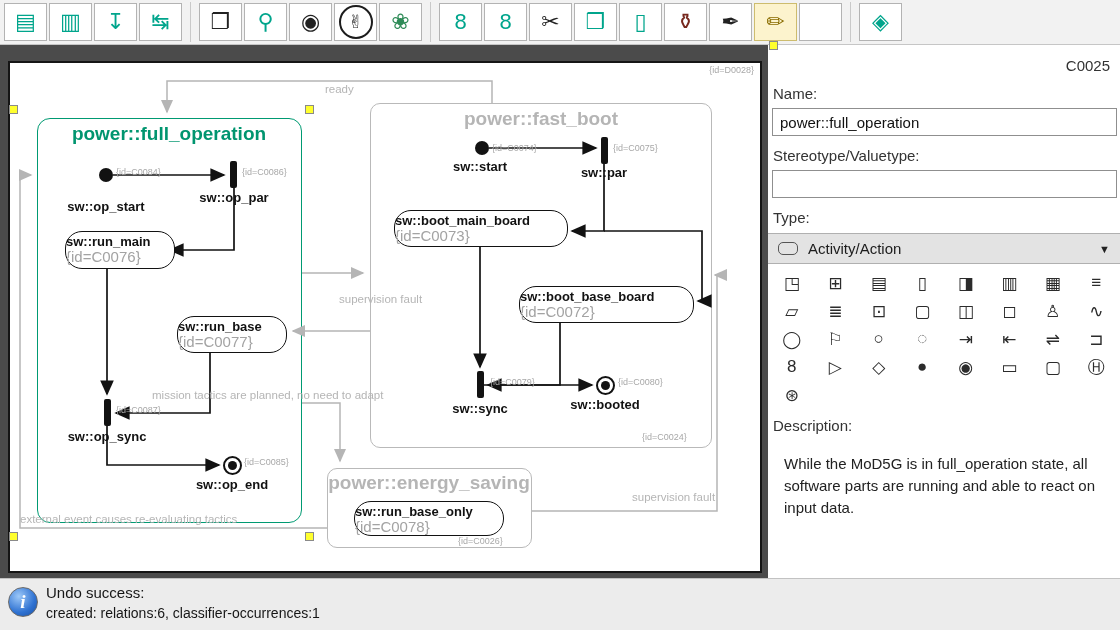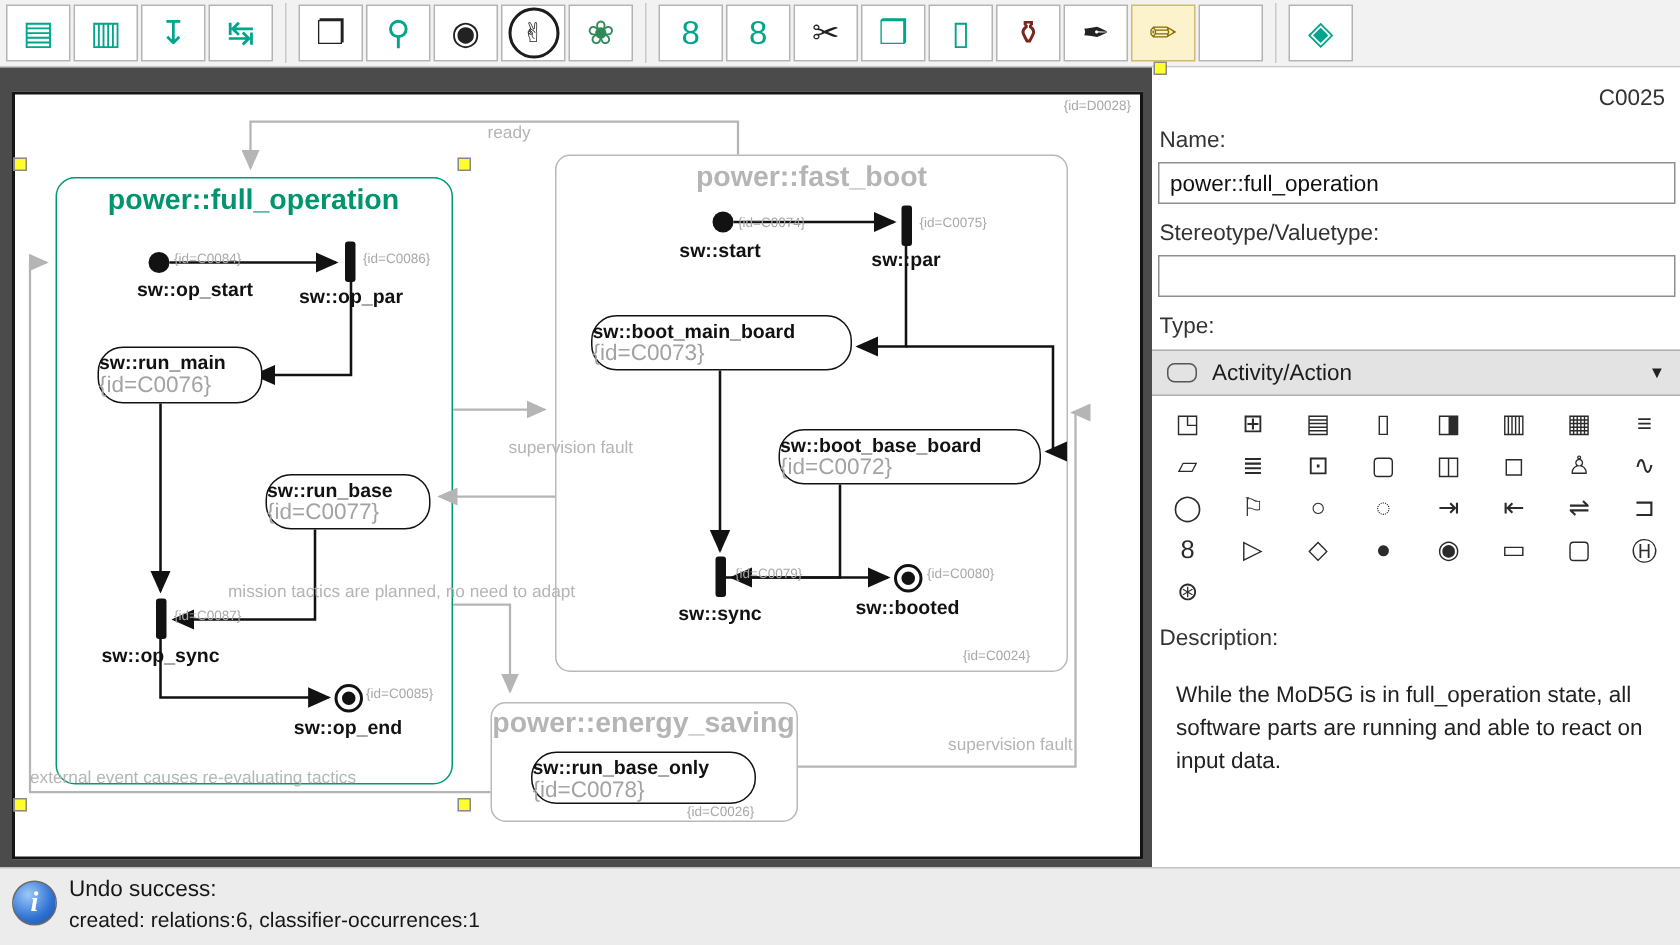--- a/index.html
+++ b/index.html
@@ -193,21 +193,21 @@
         <path d="M474,322 H582" marker-end="url(#ab)"></path>
       </g>
     </svg>
 
     <div class="handle" style="left:-1px;top:42px;"></div>
     <div class="handle" style="left:295px;top:42px;"></div>
     <div class="handle" style="left:-1px;top:469px;"></div>
     <div class="handle" style="left:295px;top:469px;"></div>
 
     <div class="dot" style="left:89px;top:105px;"></div>
-    <div class="flabel" style="left:96px;top:122px;margin-left:24px;">sw::op_start</div>
+    <div class="flabel" style="left:96px;top:136px;">sw::op_start</div>
     <div class="fid" style="left:106px;top:104px;">{id=C0084}</div>
 
     <div class="bar" style="left:220px;top:98px;"></div>
     <div class="flabel" style="left:224px;top:127px;">sw::op_par</div>
     <div class="fid" style="left:232px;top:104px;">{id=C0086}</div>
 
     <div class="node" style="left:55px;top:168px;width:110px;height:38px;">
       <div class="lbl">sw::run_main</div>
       <div class="nid">{id=C0076}</div>
     </div>

